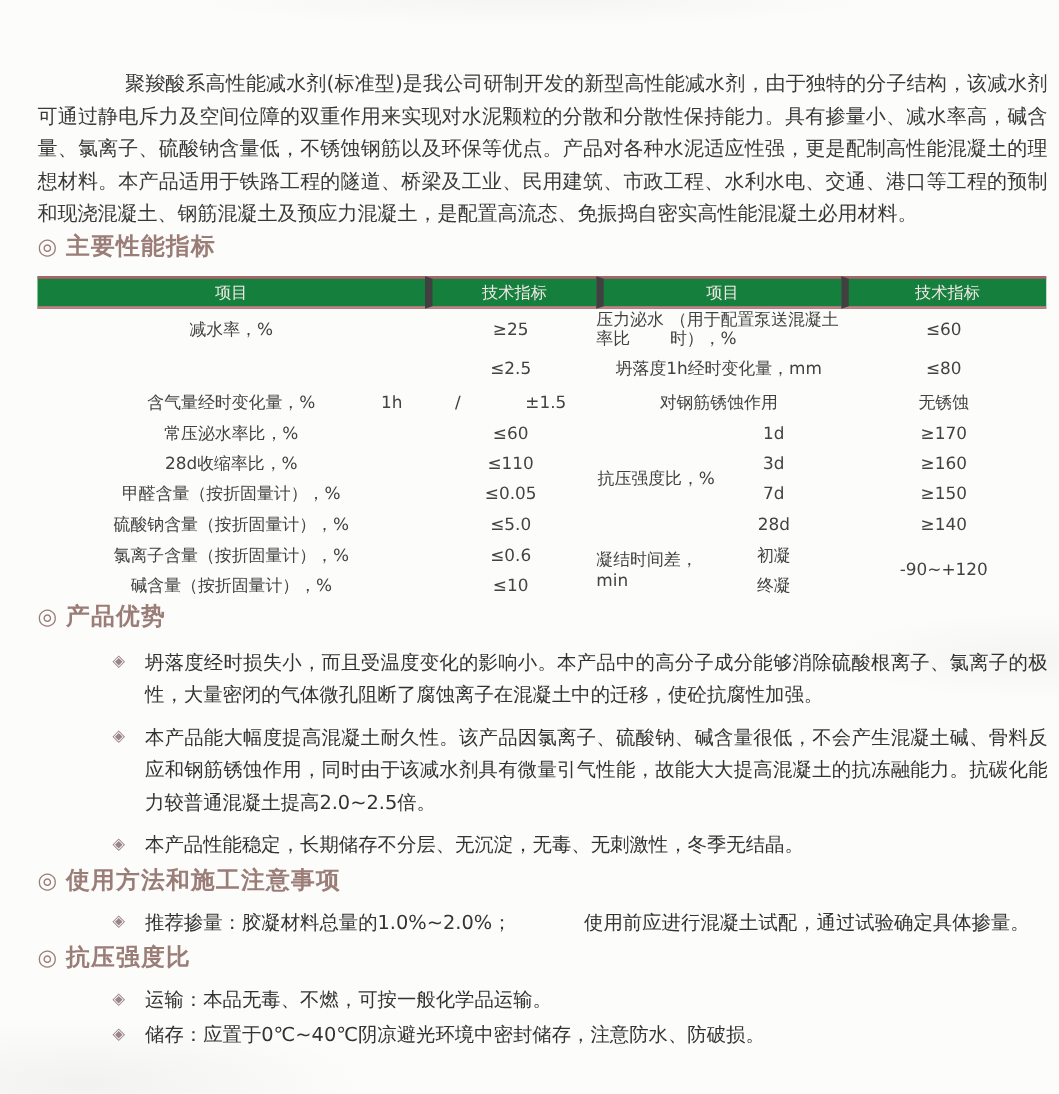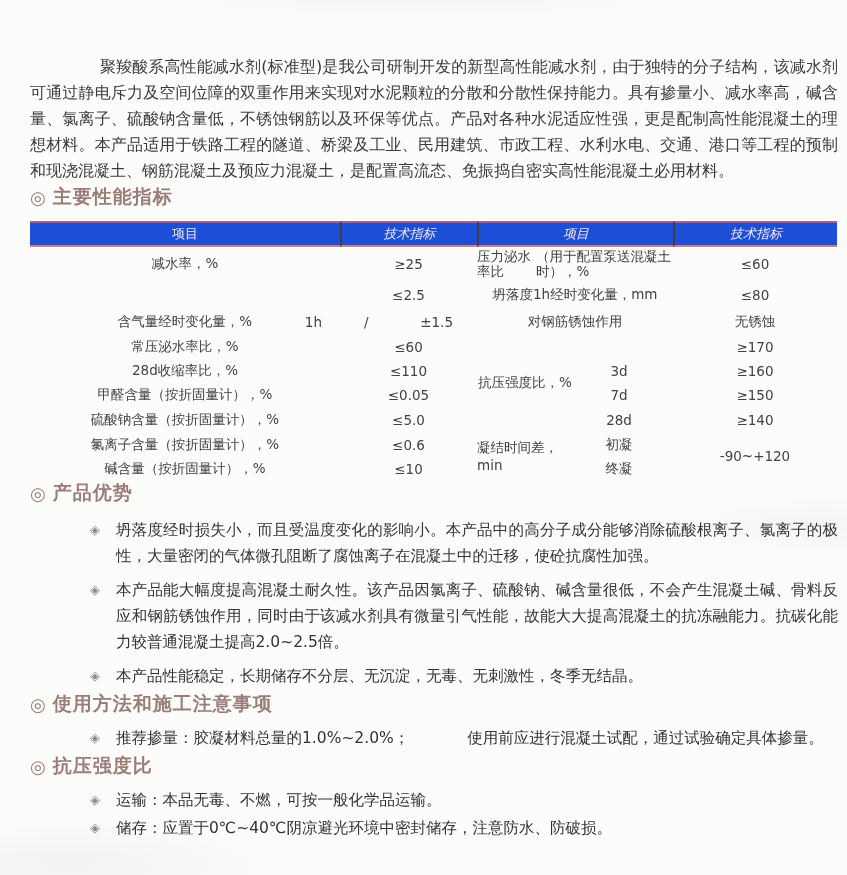--- a/index.html
+++ b/index.html
@@ -37,28 +37,28 @@
   
   .tbl{
     margin-top:11px;
     display:grid;
     width:807px;
     grid-template-columns:310px 137px 196px 164px;
     grid-template-rows:26px 33px 29px 25px 25px 24px 24px 25px 25px 23px;
     font-size:13.5px;
   }
   .th{
-    background:#1d4ed8;
+    background:#15803d;
     color:#f3e7e7;
     font-size:13px;
     display:flex;align-items:center;justify-content:center;
     border-top:2px solid #b55e6b;
     border-bottom:2px solid #cb7e88;
   }
-  .th + .th{border-left:2px solid #404040;font-style:italic;}
+  .th + .th{border-left:6px solid #404040;}
   .td{
     display:flex;align-items:center;justify-content:center;
     color:#424242;position:relative;
   }
   .c1{grid-column:1}.c2{grid-column:2}.c3{grid-column:3}.c4{grid-column:4}
   .r1{grid-row:1}.r2{grid-row:2}.r3{grid-row:3}.r4{grid-row:4}.r5{grid-row:5}
   .r6{grid-row:6}.r7{grid-row:7}.r8{grid-row:8}.r9{grid-row:9}.r10{grid-row:10}
   .rows5-9{grid-row:5/9}
   .rows9-11{grid-row:9/11}
   .two{line-height:15px;justify-content:center;}
@@ -146,20 +146,21 @@
     </div>
     <div class="td c4 r2">≤60</div>
 
     <div class="td c3 r3">坍落度1h经时变化量，mm</div>
     <div class="td c4 r3">≤80</div>
 
     <div class="td c3 r4">对钢筋锈蚀作用</div>
     <div class="td c4 r4">无锈蚀</div>
 
     <div class="td c3 rows5-9 lab-left">抗压强度比，%</div>
+    <div class="td c3 r5 subcol">1d</div>
     <div class="td c3 r6 subcol">3d</div>
     <div class="td c3 r7 subcol">7d</div>
     <div class="td c3 r8 subcol">28d</div>
     <div class="td c4 r5">≥170</div>
     <div class="td c4 r6">≥160</div>
     <div class="td c4 r7">≥150</div>
     <div class="td c4 r8">≥140</div>
 
     <div class="td c3 rows9-11 lab-left">凝结时间差，min</div>
     <div class="td c3 r9 subcol">初凝</div>

